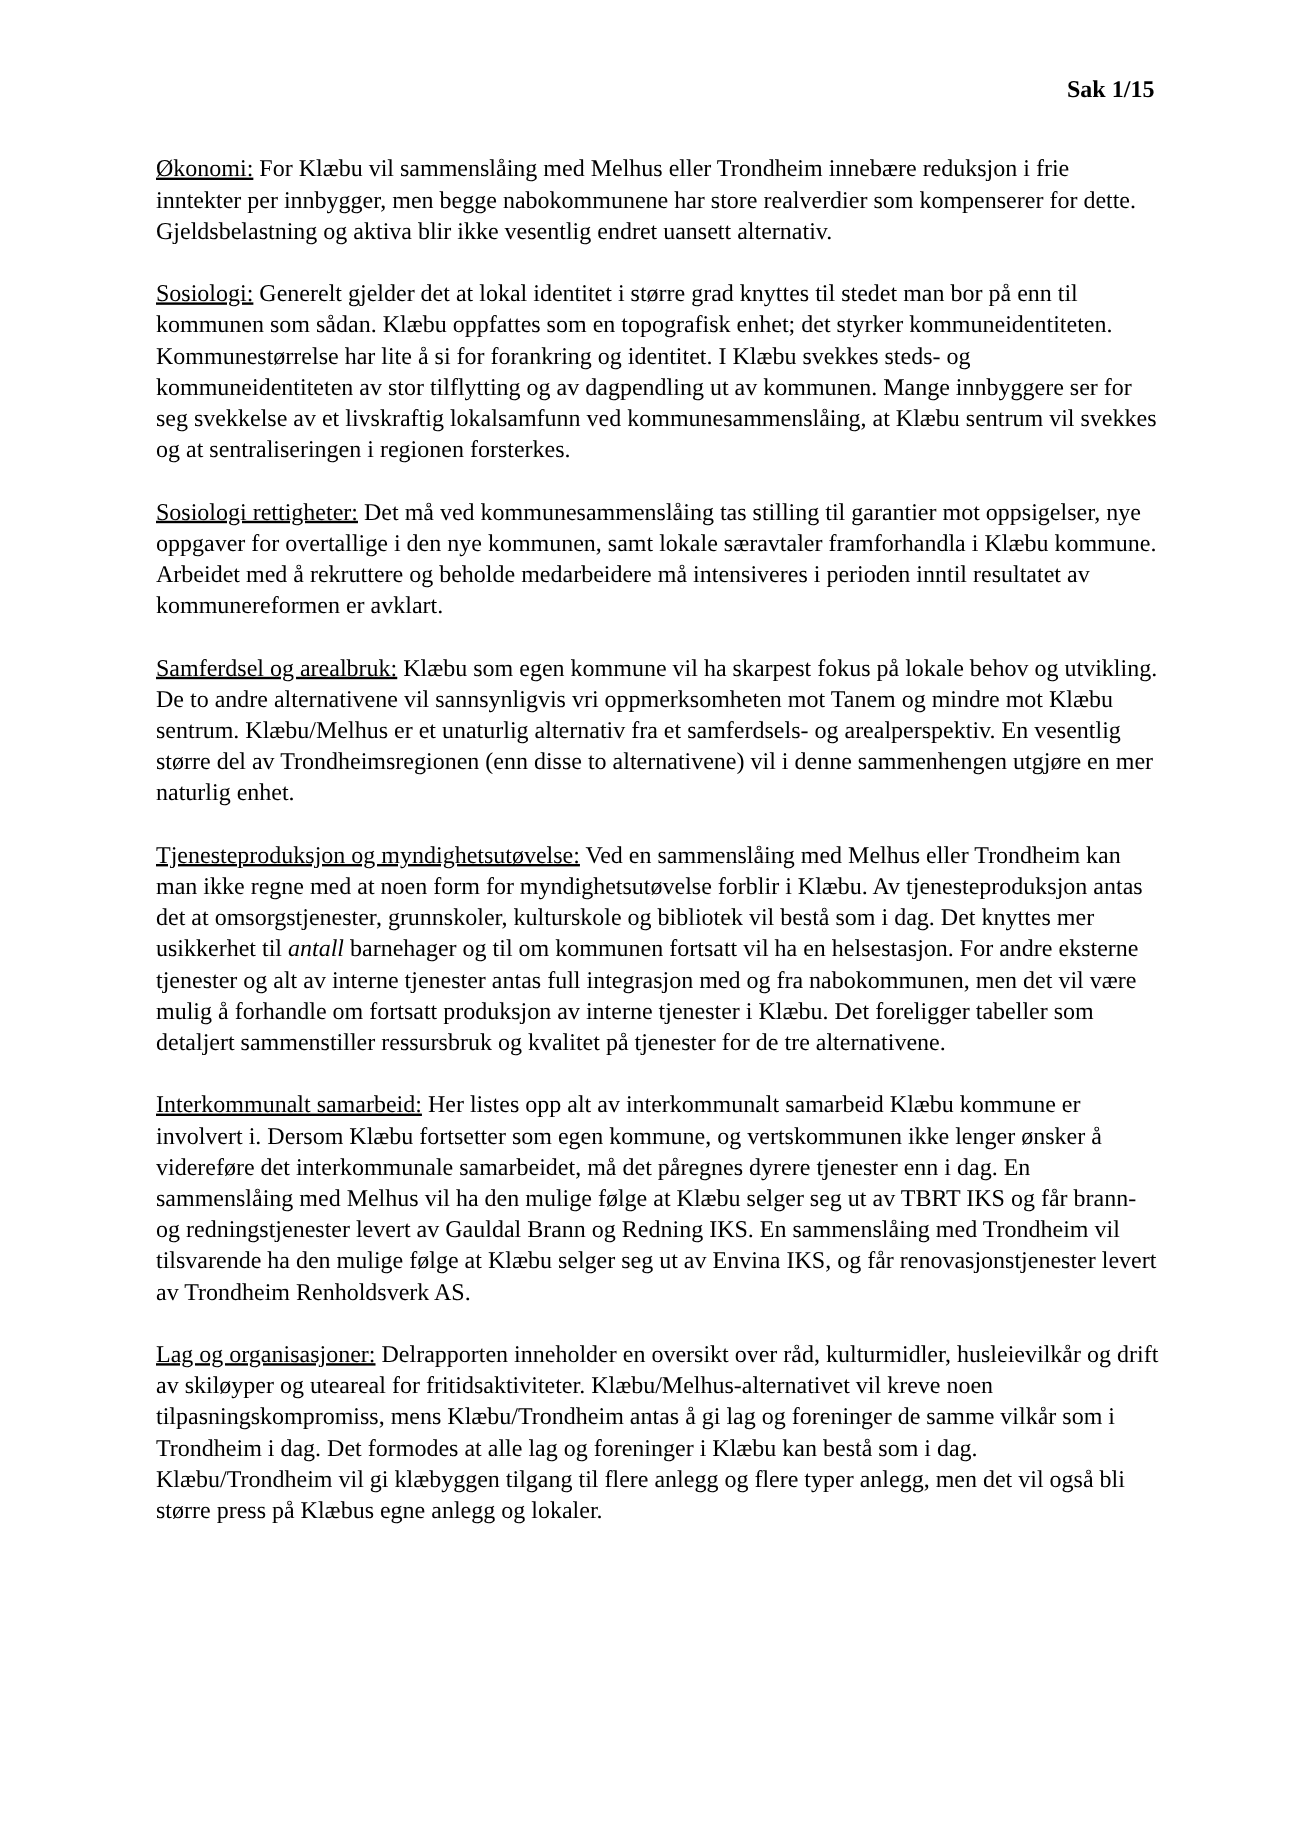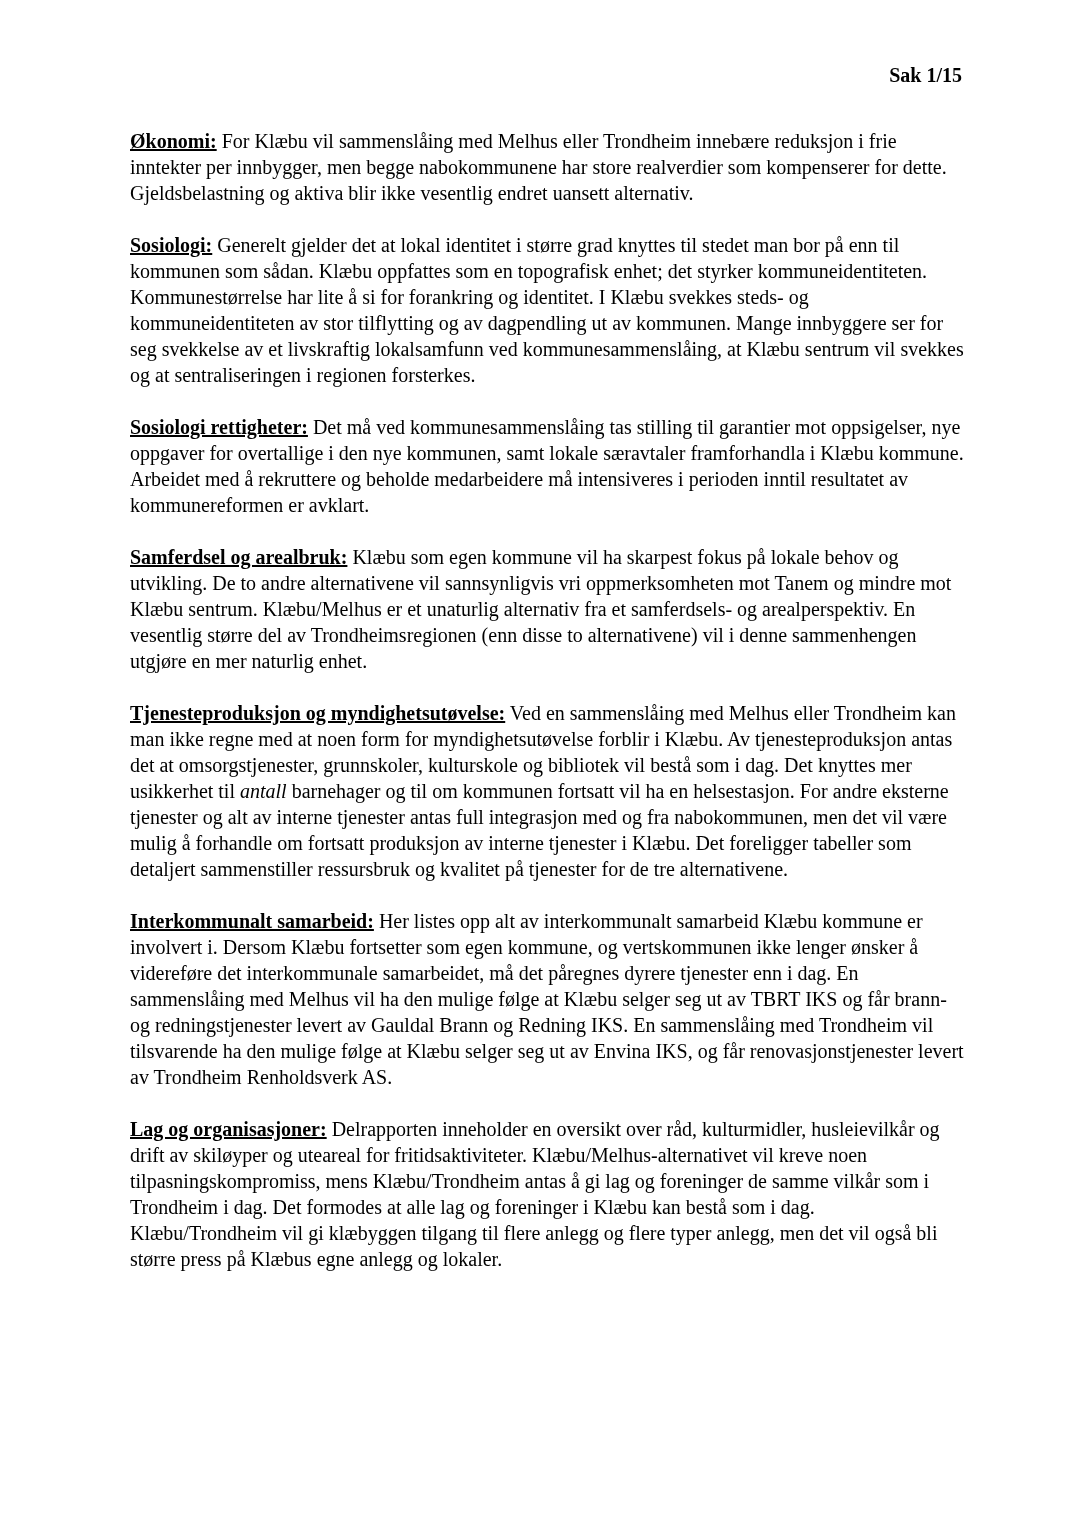--- a/index.html
+++ b/index.html
@@ -32,21 +32,20 @@
     left: 130px;
     width: 836px;
     text-align: left;
   }
   .para {
     margin: 0 0 26px 0;
     padding: 0;
   }
   .para-heading {
     text-decoration: underline;
-    font-weight: bold;
   }
   .italic {
     font-style: italic;
   }
   .doc-footer {
     position: absolute;
     top: 1424px;
     left: 12px;
     width: 1087px;
     text-align: center;

